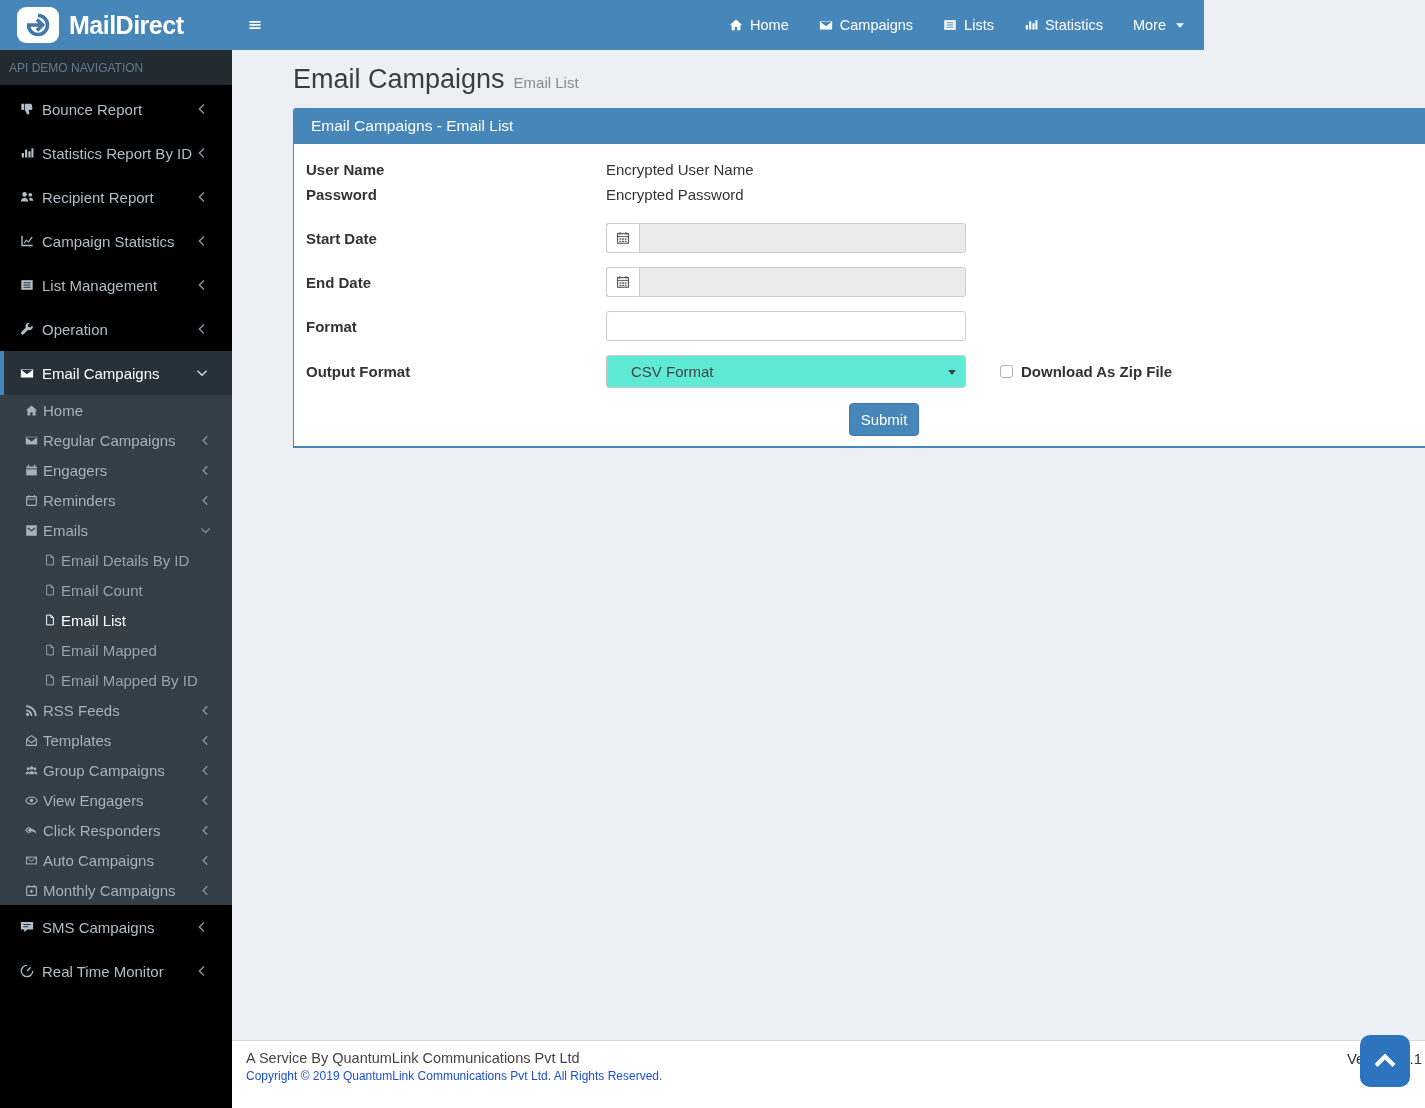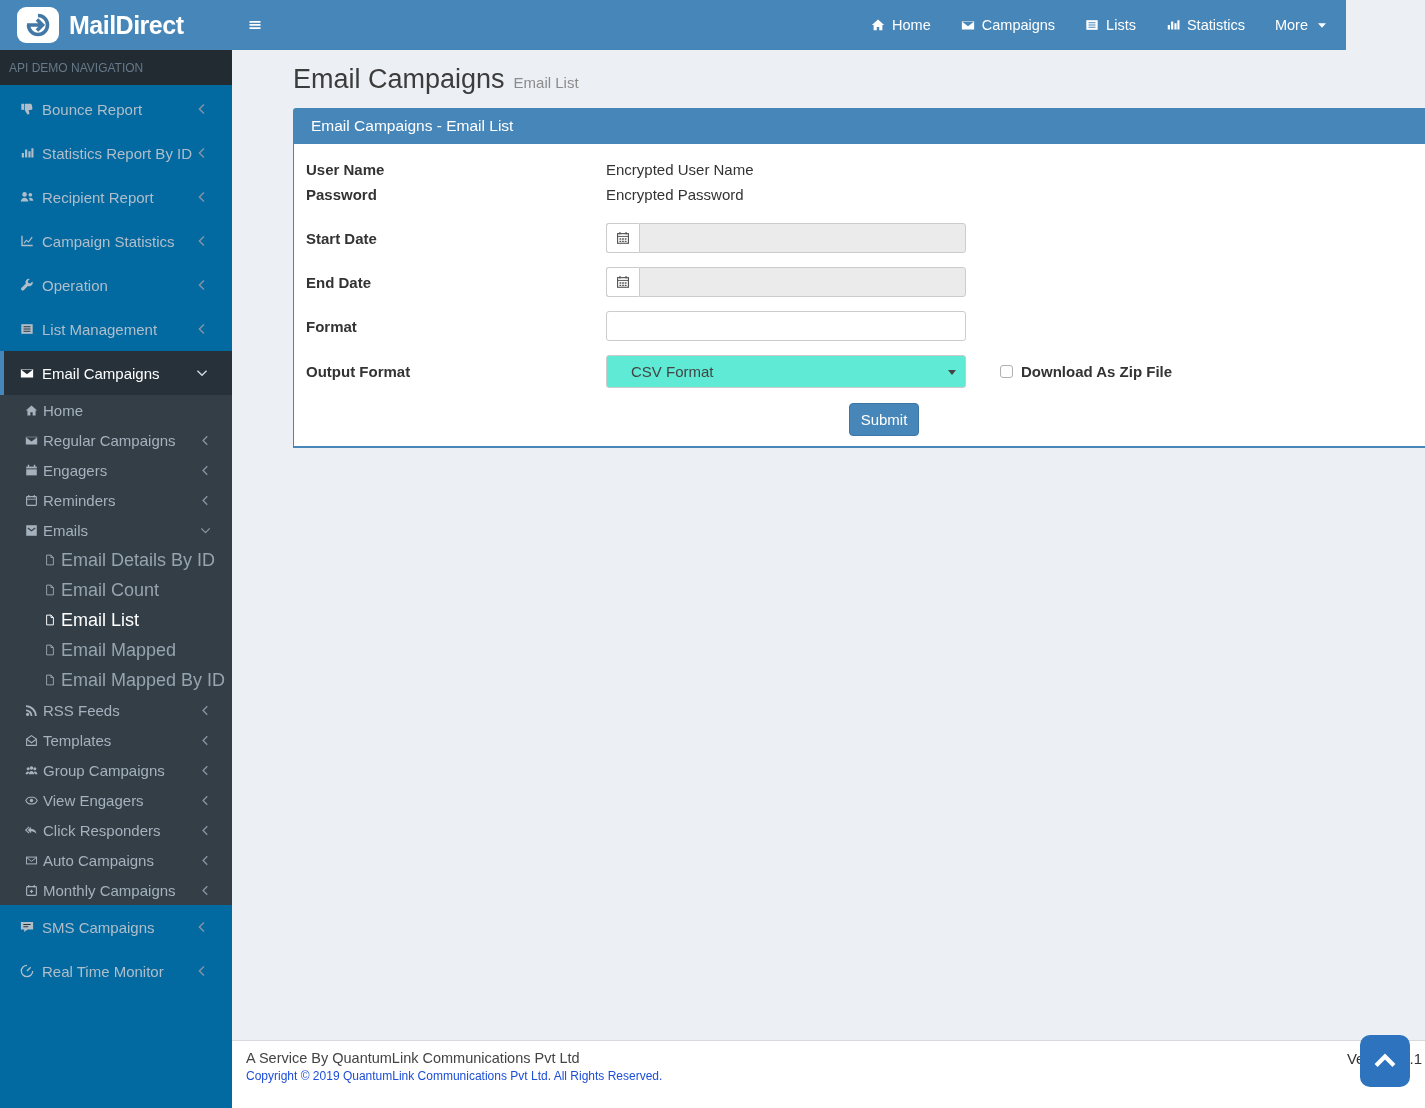--- a/index.html
+++ b/index.html
@@ -5,43 +5,43 @@
   * { box-sizing: border-box; margin: 0; padding: 0; }
   html,body { width:1425px; height:1108px; }
   body {
     font-family: "Liberation Sans", "DejaVu Sans", sans-serif;
     background:#ecf0f5; overflow:hidden; position:relative;
   }
   .icon { display:inline-flex; align-items:center; justify-content:center; flex:none; }
   .icon svg { display:block; }
 
   
-  .navbar { position:absolute; top:0; left:0; width:1346px; height:50px; background:#4786b8; display:flex; align-items:stretch; z-index:40; }
+  .navbar { position:absolute; top:0; left:0; width:1204px; height:50px; background:#4786b8; display:flex; align-items:stretch; z-index:40; }
   .brand { width:232px; display:flex; align-items:center; gap:9px; padding-left:16px; flex:none; }
   .brand-text { color:#fff; font-size:25px; font-weight:bold; letter-spacing:-0.5px; }
   .nav-toggle { width:46px; display:flex; align-items:center; justify-content:center; color:#fff; cursor:pointer; font-size:16px; }
   .nav-right { margin-left:auto; display:flex; align-items:center; padding-right:2px; }
   .nav-item { display:flex; align-items:center; gap:7px; color:#fff; font-size:14.5px; padding:0 15px; height:50px; cursor:pointer; white-space:nowrap; }
   .nav-item .icon { font-size:14px; }
 
   
-  .sidebar { position:absolute; top:50px; left:0; width:232px; height:1058px; background:#0369a1; z-index:30; }
+  .sidebar { position:absolute; top:50px; left:0; width:232px; height:1058px; background:#000000; z-index:30; }
   .sidebar-header { background:#222b31; color:#66798a; font-size:12px; padding:11px 8px 10px 9px; }
   .menu { padding-top:2px; }
   .menu-item { display:flex; align-items:center; cursor:pointer; }
   .menu-label { white-space:nowrap; }
   .menu-chevron { margin-left:auto; color:#8795a3; font-size:11px; }
   .mi-l1 { height:44px; padding:0 15px 0 19px; font-size:15px; color:#b0bec9; }
   .mi-l1 .icon { width:16px; margin-right:7px; font-size:14px; }
   .mi-l1.active { background:#27313a; border-left:4px solid #4786b8; padding-left:15px; color:#fff; }
   .mi-l1.active .menu-chevron { color:#cfd8df; }
   .submenu-l2 { background:#333e47; }
   .mi-l2 { height:30px; padding:0 15px 0 24px; font-size:15px; color:#a5b2bd; }
   .mi-l2 .icon { width:15px; margin-right:4px; font-size:13px; }
-  .mi-l3 { height:30px; padding:0 15px 0 43px; font-size:18px; color:#96a4af; }
+  .mi-l3 { height:30px; padding:0 15px 0 43px; font-size:15px; color:#96a4af; }
   .mi-l3 .icon { width:14px; margin-right:4px; font-size:12px; }
   .mi-l3.active, .mi-l2.active { color:#ffffff; }
 
   
   .main { position:absolute; left:232px; top:50px; width:1387px; height:990px; background:#ecf0f5;margin-left:48px; }
   .content-header { position:relative; height:58px; padding:14px 0 0 13px; }
   .page-title { display:inline; font-size:27px; font-weight:normal; color:#3c3c3c; }
   .page-subtitle { font-size:15px; color:#8b8b8b; margin-left:9px; }
   .breadcrumb { position:absolute; top:23px; right:1px; display:flex; align-items:center; gap:8px; font-size:13px; white-space:nowrap; }
   .crumb { display:flex; align-items:center; gap:5px; cursor:pointer; color:#4a4a4a; }
@@ -202,38 +202,38 @@
         <span class="menu-label">Campaign Statistics</span>
         <span class="icon menu-chevron">
           <svg viewBox="0 0 16 16" width="1em" height="1em" fill="currentColor">
             <path d="M10.2 2.8L5 8l5.2 5.2" fill="none" stroke="currentColor" stroke-width="1.6"></path>
           </svg>
         </span>
       </div>
       <div class="menu-item mi-l1">
         <span class="icon">
           <svg viewBox="0 0 16 16" width="1em" height="1em" fill="currentColor">
-            <path d="M14.6 4.2a4.1 4.1 0 0 1-5.6 4.8l-4.8 5a1.9 1.9 0 0 1-2.7-2.6l5-4.9A4.1 4.1 0 0 1 11.2 1L8.9 3.3l.6 2.3 2.3.6 2.3-2.3c.3.7.5 1.5.5 2.3z"></path>
-          </svg>
-        </span>
-        <span class="menu-label">Operation</span>
-        <span class="icon menu-chevron">
-          <svg viewBox="0 0 16 16" width="1em" height="1em" fill="currentColor">
-            <path d="M10.2 2.8L5 8l5.2 5.2" fill="none" stroke="currentColor" stroke-width="1.6"></path>
-          </svg>
-        </span>
-      </div>
-      <div class="menu-item mi-l1">
-        <span class="icon">
-          <svg viewBox="0 0 16 16" width="1em" height="1em" fill="currentColor">
             <path d="M1.5 2.5h13v11h-13z"></path>
             <path d="M4 5.5h8M4 8h8M4 10.5h8" stroke="#2b353c" stroke-width="1.2" fill="none"></path>
           </svg>
         </span>
         <span class="menu-label">List Management</span>
+        <span class="icon menu-chevron">
+          <svg viewBox="0 0 16 16" width="1em" height="1em" fill="currentColor">
+            <path d="M10.2 2.8L5 8l5.2 5.2" fill="none" stroke="currentColor" stroke-width="1.6"></path>
+          </svg>
+        </span>
+      </div>
+      <div class="menu-item mi-l1">
+        <span class="icon">
+          <svg viewBox="0 0 16 16" width="1em" height="1em" fill="currentColor">
+            <path d="M14.6 4.2a4.1 4.1 0 0 1-5.6 4.8l-4.8 5a1.9 1.9 0 0 1-2.7-2.6l5-4.9A4.1 4.1 0 0 1 11.2 1L8.9 3.3l.6 2.3 2.3.6 2.3-2.3c.3.7.5 1.5.5 2.3z"></path>
+          </svg>
+        </span>
+        <span class="menu-label">Operation</span>
         <span class="icon menu-chevron">
           <svg viewBox="0 0 16 16" width="1em" height="1em" fill="currentColor">
             <path d="M10.2 2.8L5 8l5.2 5.2" fill="none" stroke="currentColor" stroke-width="1.6"></path>
           </svg>
         </span>
       </div>
       <div class="menu-item mi-l1 active">
         <span class="icon">
           <svg viewBox="0 0 16 16" width="1em" height="1em" fill="currentColor">
             <path fill-rule="evenodd" d="M1 3.5h14v9.5H1zm0 .6l7 5.2 7-5.2"></path>

